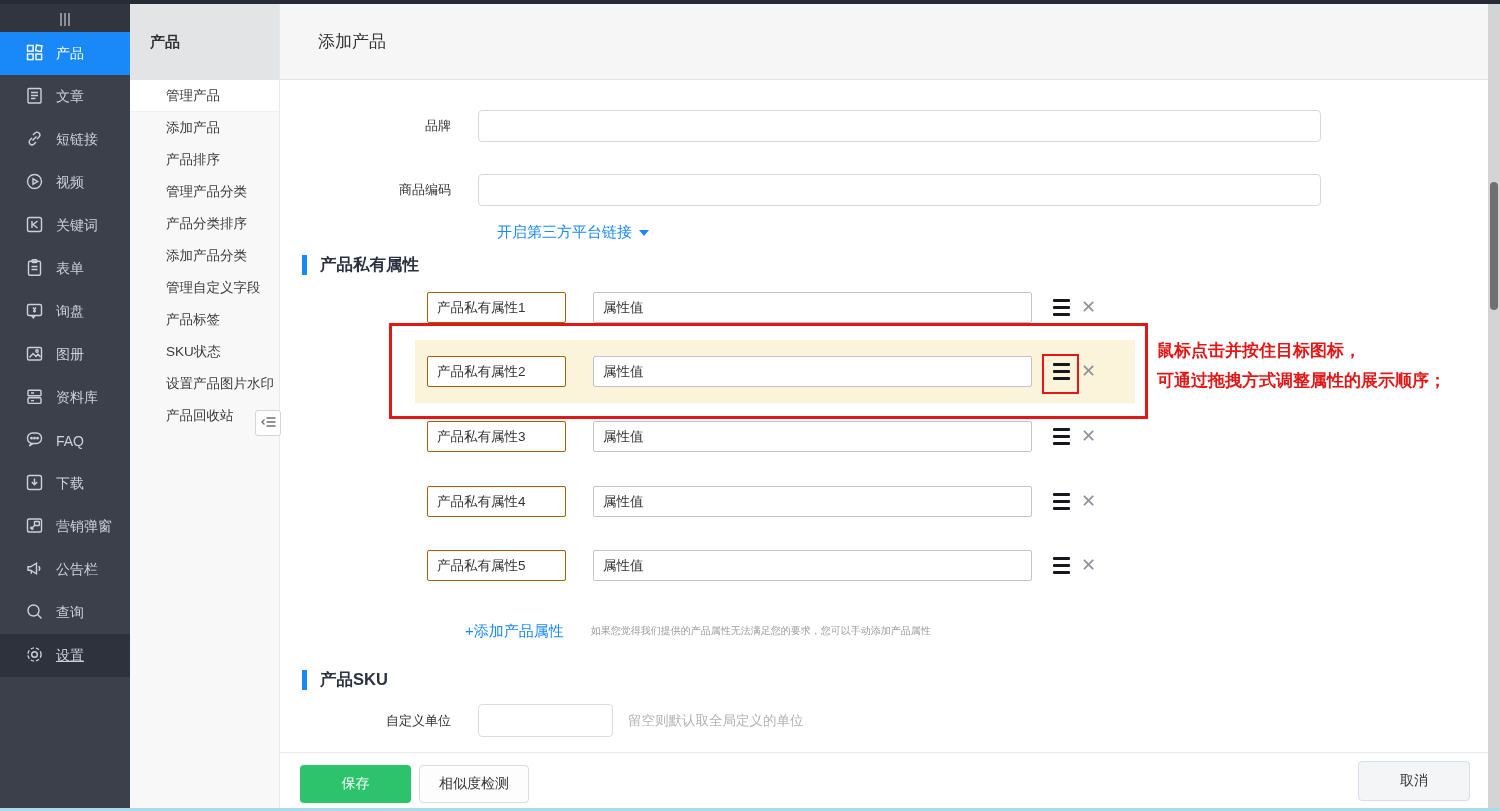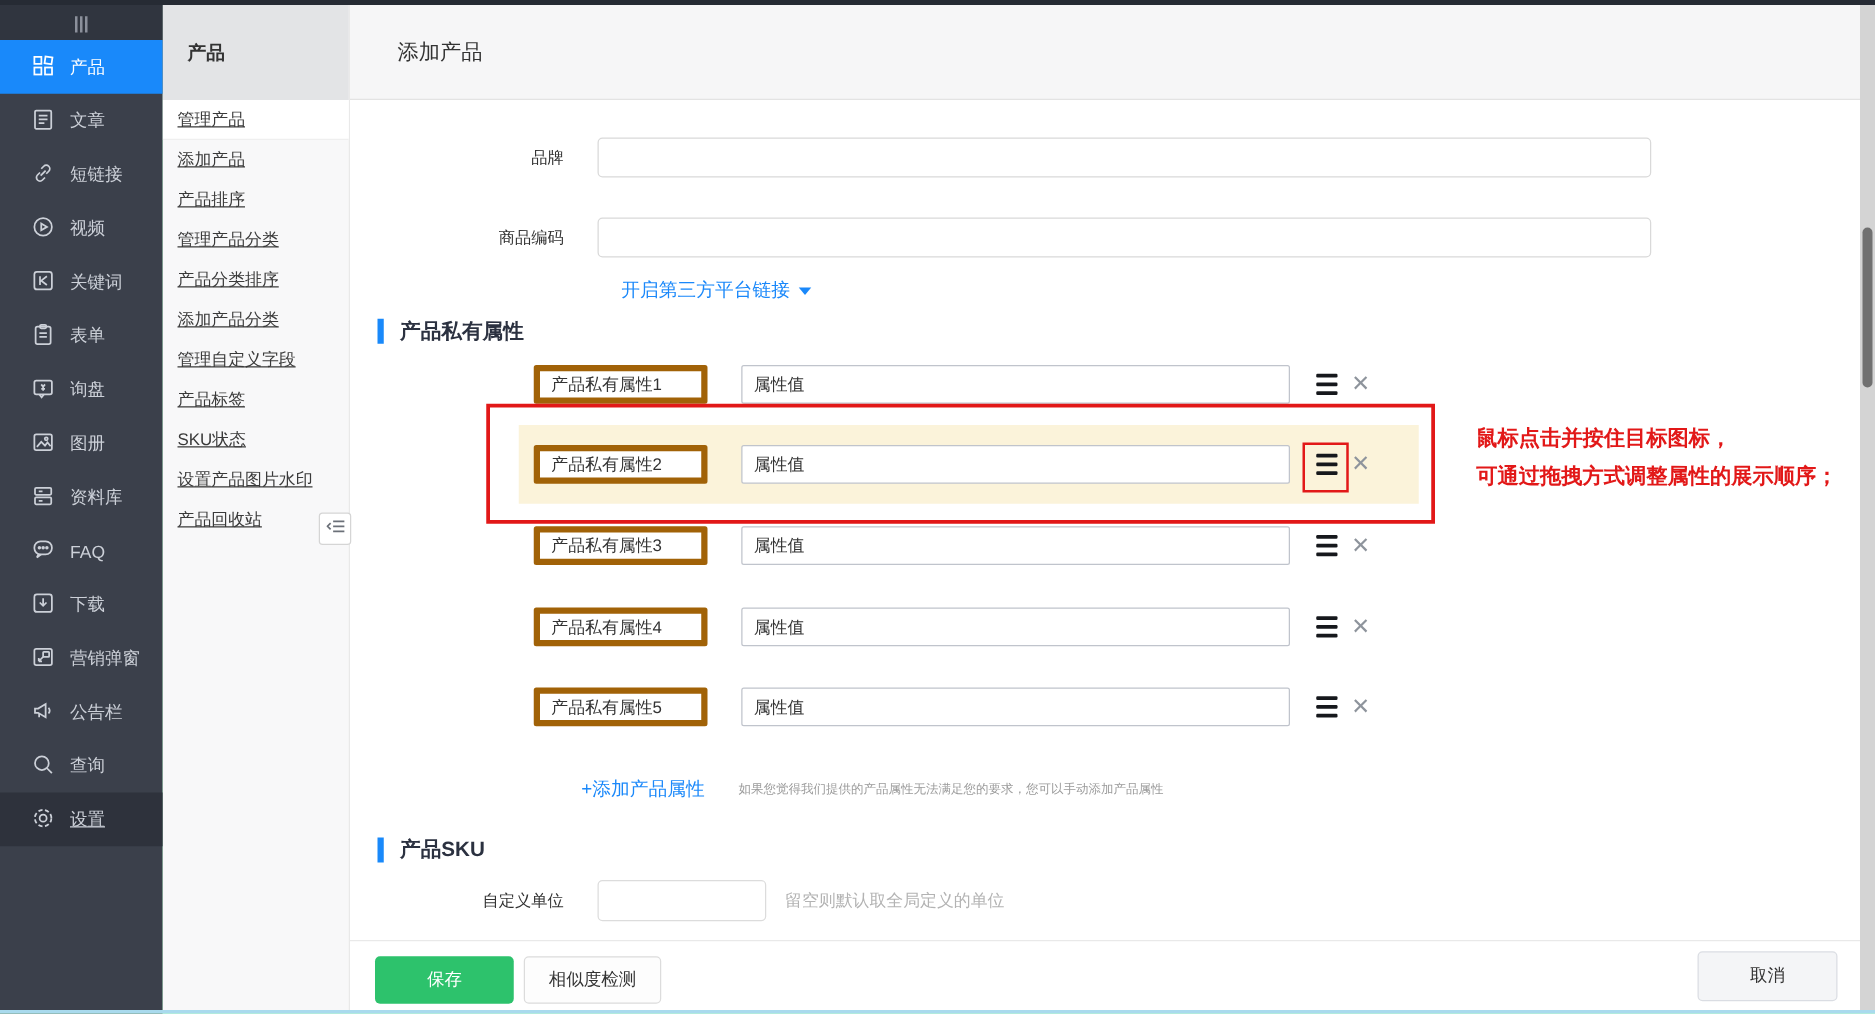--- a/index.html
+++ b/index.html
@@ -17,21 +17,21 @@
                color:#ccd0d8; font-size:14px; cursor:pointer; }
   .side-item svg { width:19px; height:19px; flex:none; }
   .side-item.active { background:#1989fa; color:#fff; }
   .side-item.dark { background:#2e323c;text-decoration:underline; }
 
   
   .submenu { position:absolute; left:130px; top:4px; width:150px; height:804px; background:#f8f8f9;
              border-right:1px solid #e9e9e9; z-index:10; }
   .submenu-header { height:76px; background:#e3e4e6; display:flex; align-items:center; padding-left:20px;
                     font-size:15px; font-weight:bold; color:#333; }
-  .submenu-item { height:32px; display:flex; align-items:center; padding-left:12px; font-size:13.5px; color:#3a3a3a; cursor:pointer;text-decoration:underline; }
+  .submenu-item { height:32px; display:flex; align-items:center; padding-left:36px; font-size:13.5px; color:#3a3a3a; cursor:pointer; }
   .submenu-item.active { background:#fff; border-bottom:1px solid #efefef; }
   .submenu-collapse { position:absolute; left:125px; top:406px; width:26px; height:26px; background:#fff;
                       border:1px solid #d5d5d5; border-radius:3px; display:flex; align-items:center; justify-content:center; cursor:pointer; }
 
   
   .main { position:absolute; left:280px; top:4px; width:1208px; height:804px; background:#fff; }
   .main-header { height:76px; background:#f6f6f7; border-bottom:1px solid #e3e3e3;
                  display:flex; align-items:center; padding-left:38px; font-size:17px; color:#333; }
   .form-row { display:flex; align-items:center; }
   .form-label { width:198px; text-align:right; padding-right:27px; font-size:13px; color:#333; flex:none; }
@@ -42,34 +42,34 @@
   .link-row { margin-top:17px; margin-left:217px; height:19px; display:flex; align-items:center; gap:7px; }
   .blue-link { color:#1a88fa; font-size:15px; cursor:pointer; text-decoration:none; }
   .caret-down { width:0; height:0; border-left:5px solid transparent; border-right:5px solid transparent; border-top:6px solid #1a88fa; }
   .section-header { margin-top:12px; margin-left:22px; height:22px; display:flex; align-items:center; gap:13px; }
   .section-bar { width:5px; height:20px; background:#1989fa; flex:none; }
   .section-title { font-size:16.5px; font-weight:bold; color:#2b3140; }
 
   
   .attr-area { position:relative; margin-top:16px; height:290px; }
   .attr-row { position:absolute; left:0; height:31px; display:flex; align-items:center; }
-  .attr-name { position:absolute; left:147px; width:139px; height:31px; border:5px solid #a16207; border-radius:2px;
+  .attr-name { position:absolute; left:147px; width:139px; height:31px; border:1px solid #a16207; border-radius:2px;
                font-size:13.5px; color:#333; padding:0 9px; background:#fff; outline:none; }
   .attr-value { position:absolute; left:313px; width:439px; height:31px; border:1px solid #c0c4cc; border-radius:2px;
                 font-size:13.5px; color:#333; padding:0 9px; background:#fff; outline:none; }
   .drag-handle { position:absolute; left:773px; top:7px; width:17px; height:17px; display:flex; flex-direction:column;
                  justify-content:space-between; cursor:grab; }
   .drag-handle i { display:block; height:2.6px; background:#16181c; border-radius:1px; }
   .del-x { position:absolute; left:801px; top:3px; font-size:18px; color:#8e949c; cursor:pointer; line-height:24px; }
   .hl-yellow { position:absolute; left:135px; top:48px; width:720px; height:63px; background:#fbf3da; z-index:0; }
   .hl-redbox { position:absolute; left:109px; top:31px; width:759px; height:96px; border:3px solid #e21818; z-index:2; pointer-events:none; }
   .hl-red-handle { position:absolute; left:762px; top:62px; width:37px; height:40px; border:2px solid #e21818; z-index:2; pointer-events:none; }
   .attr-row.z { z-index:1; }
   .annotation { position:absolute; left:877px; top:44px; font-size:17px; font-weight:bold; color:#e21818;
-                line-height:30px; white-space:nowrap; z-index:3;margin-left:24px; }
+                line-height:30px; white-space:nowrap; z-index:3; }
 
   .add-row { margin-top:40px; margin-left:185px; height:18px; display:flex; align-items:center; gap:27px; }
   .add-hint { font-size:10px; color:#9b9b9b; }
   .sku-header { margin-top:29px; }
   .row-unit { margin-top:13px; }
   .unit-input { width:135px; height:33px; border:1px solid #dcdcdc; }
   .unit-hint { margin-left:15px; font-size:13.5px; color:#b3b3b3; }
 
   
   .footer { position:absolute; left:0; bottom:0; width:100%; height:56px; background:#fff; border-top:1px solid #e9e9e9; }

